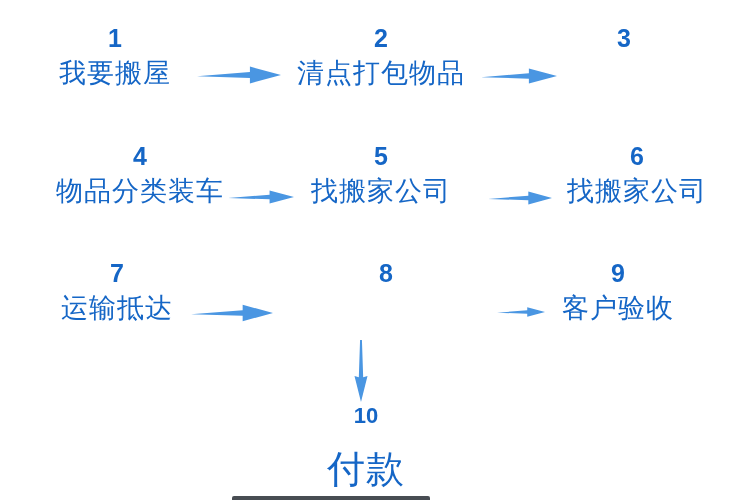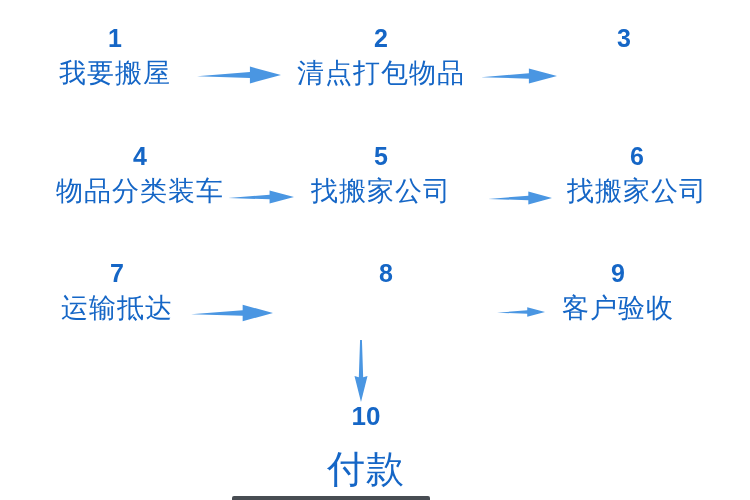--- a/index.html
+++ b/index.html
@@ -28,21 +28,21 @@
     line-height: 32px;
     display: block;
   }
   .step .label {
     font-size: 27px;
     font-weight: normal;
     letter-spacing: 1px;
     display: block;
     margin-top: 1px;
   }
-  .step.final .num { font-size: 26px; }
+  .step.final .num { font-size: 22px; }
   .step.final .label { font-size: 38px; margin-top: 12px; }
   .arrow {
     position: absolute;
     display: block;
   }
   .arrow polygon { fill: var(--arrow, #4a96e2); }
   .bottom-bar {
     position: absolute;
     left: 232px;
     top: 496px;

